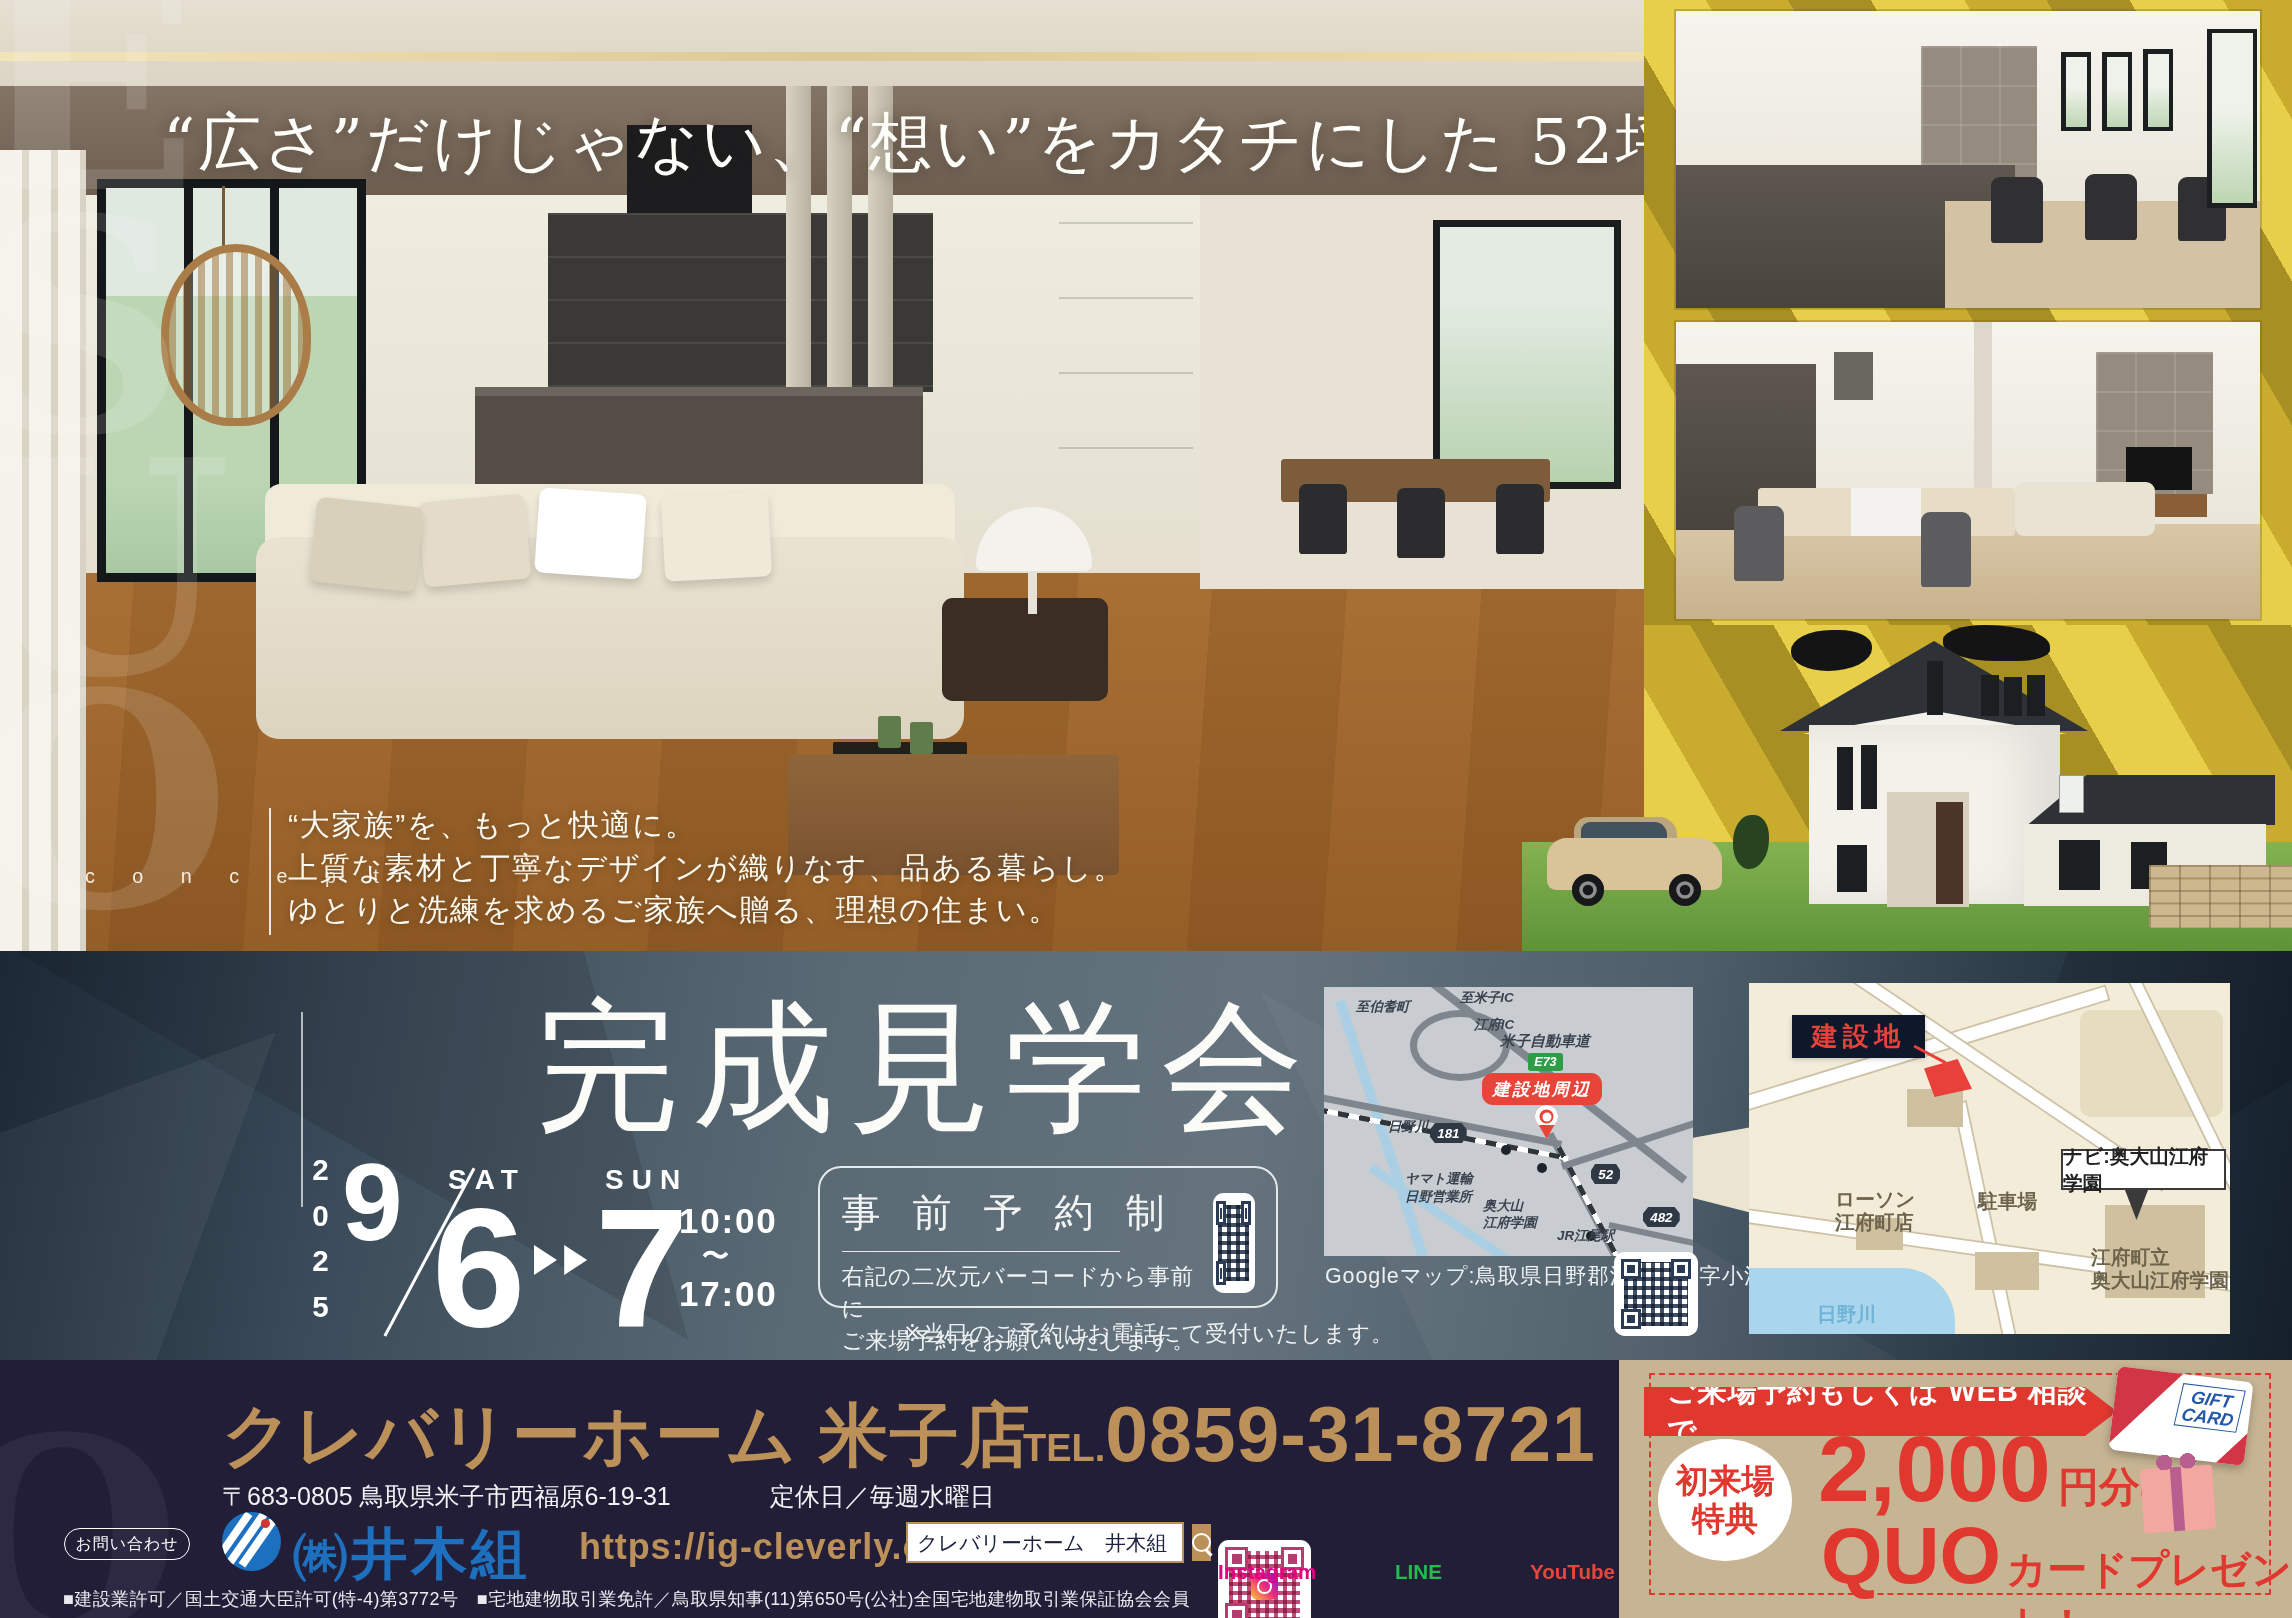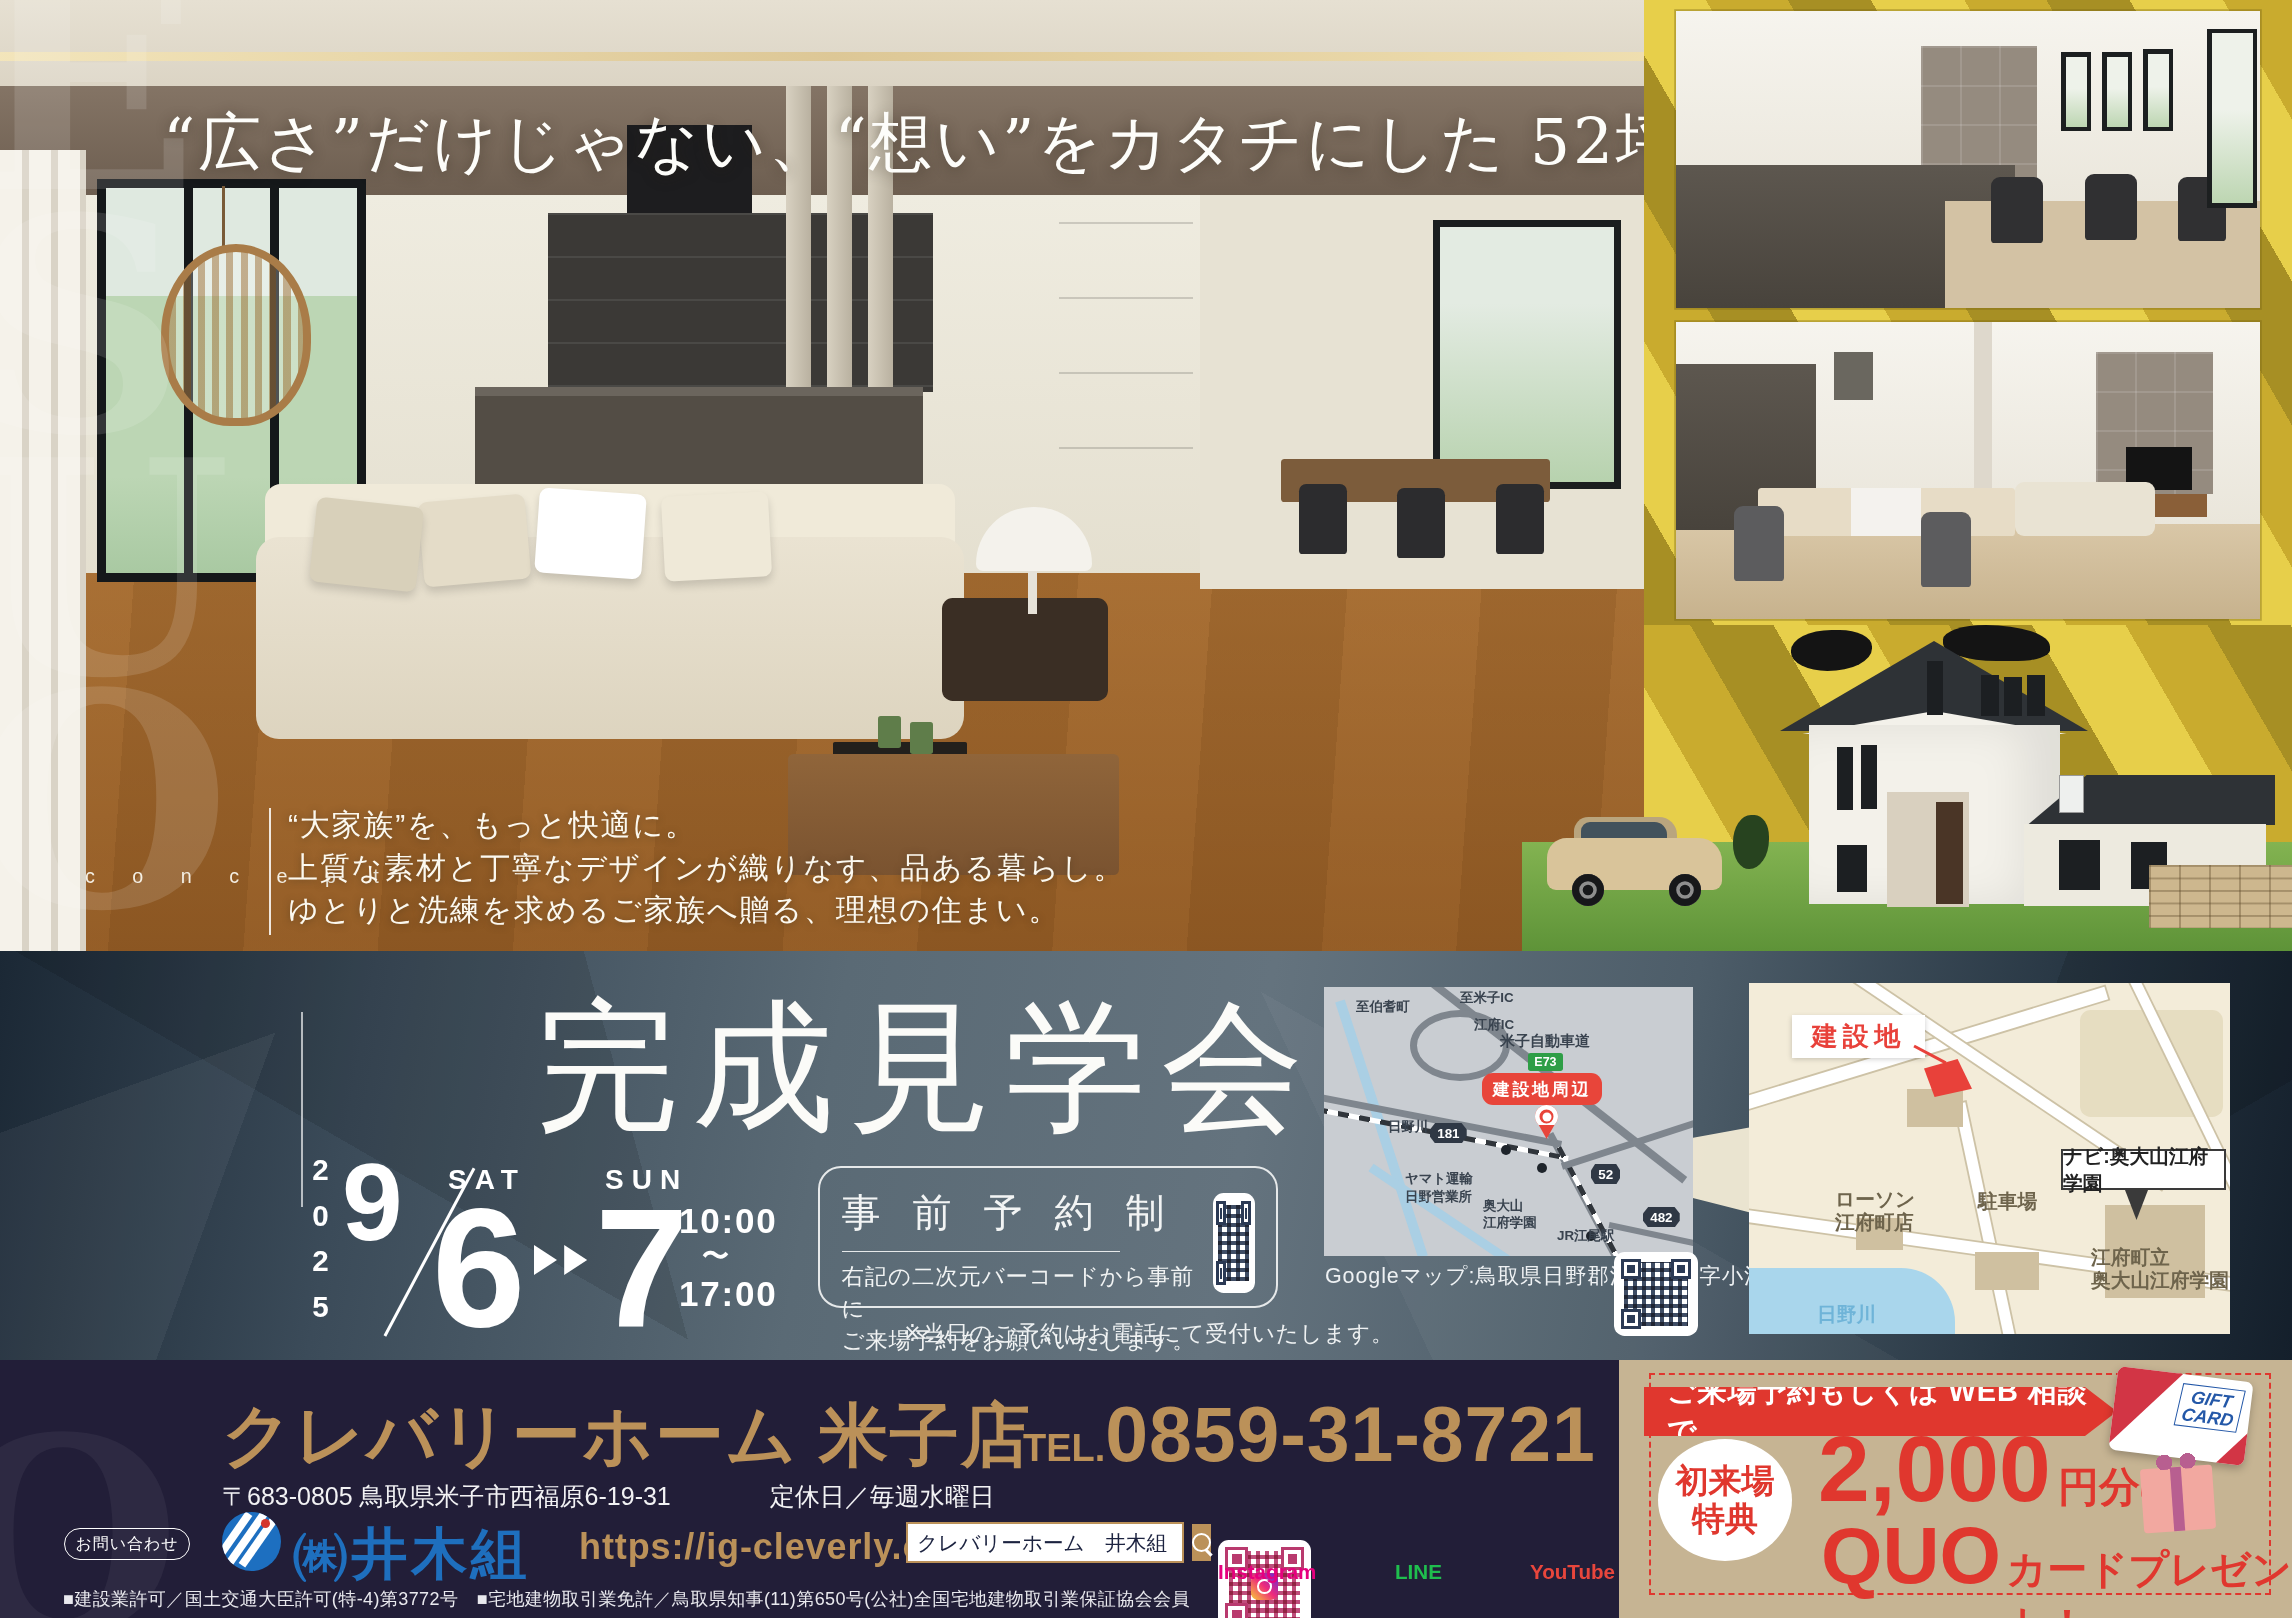--- a/index.html
+++ b/index.html
@@ -115,41 +115,41 @@
   .qr{background:#fff;border-radius:10.7px;position:relative;}
   .qr .mods{position:absolute;inset:12%;
     background-image:repeating-linear-gradient(0deg,var(--qc,#2b3a55) 0 4.5px,transparent 4.5px 9px),
                      repeating-linear-gradient(90deg,var(--qc,#2b3a55) 0 4.5px,transparent 4.5px 9px);
     background-blend-mode:multiply;opacity:.9;}
   .qr .eye{position:absolute;width:24%;height:24%;border:3.6px solid var(--qc,#2b3a55);background:#fff;box-sizing:border-box;}
   .qr .eye::after{content:"";position:absolute;inset:20%;background:var(--qc,#2b3a55);}
   .eye.tl{left:8%;top:8%;} .eye.tr{right:8%;top:8%;} .eye.bl{left:8%;bottom:8%;}
 
   
-  #mapL{left:1324px;top:987px;width:369px;height:269px;background:#c9cdd2;overflow:hidden;}
+  #mapL{left:1324px;top:987px;width:369px;height:269px;background:#c9cdd2;overflow:hidden;font-style:italic;}
   .road{position:absolute;background:#7f868e;transform-origin:left center;}
   .river{position:absolute;background:#aacfe4;transform-origin:left center;}
   .rail{position:absolute;height:4.5px;background:repeating-linear-gradient(90deg,#30353b 0 10.7px,#fff 10.7px 21.5px);transform-origin:left center;}
   .mlbl{position:absolute;color:#39434f;font-size:13.4px;font-weight:700;white-space:nowrap;}
   .shield{position:absolute;background:#2f3845;color:#fff;font-size:13.4px;font-weight:700;padding:2.7px 7.2px;
     clip-path:polygon(0 32%,14% 0,86% 0,100% 32%,100% 68%,86% 100%,14% 100%,0 68%);}
   #e73{position:absolute;background:#2e9e46;color:#fff;font-size:12.5px;font-weight:700;padding:1.8px 6.3px;border-radius:2.7px;}
   #site-badge{position:absolute;background:#e8453a;color:#fff;font-size:17px;font-weight:700;letter-spacing:2.7px;padding:4.5px 10.7px;border-radius:11px;}
   .pin{position:absolute;width:23px;height:23px;background:#e8453a;border-radius:50%;box-shadow:0 0 0 4.5px #fff inset;}
   .pin::before{content:"";position:absolute;left:50%;top:50%;width:9px;height:9px;background:#fff;border-radius:50%;transform:translate(-50%,-50%);}
   .pin::after{content:"";position:absolute;left:3.6px;top:19.7px;width:16px;height:14.3px;background:#e8453a;clip-path:polygon(0 0,100% 0,50% 100%);}
   .dot{position:absolute;width:9.9px;height:9.9px;background:#1e242b;border-radius:50%;}
   #wedge{left:1555px;top:1127px;width:197px;height:86px;background:#f3ecd6;clip-path:polygon(0 42%,100% 0,100% 100%);opacity:.95;}
   #map-caption{left:1325px;top:1261px;color:#eef1f3;font-size:21.5px;letter-spacing:0.9px;}
   #mapR{left:1749px;top:983px;width:481px;height:351px;background:#f3ecd9;overflow:hidden;}
   .rroad{position:absolute;background:#fff;box-shadow:0 0 0 1.8px #cdc2a6;transform-origin:left center;}
   .bld{position:absolute;background:#cfc0a0;}
   .rlbl{position:absolute;color:#6e644c;font-size:19.7px;font-weight:700;white-space:nowrap;line-height:1.25;}
   #siteR{position:absolute;left:175px;top:76px;width:48px;height:38px;background:#e8413a;clip-path:polygon(0 25%,70% 0,100% 78%,22% 100%);}
-  #siteR-label{position:absolute;left:43px;top:32px;width:133px;height:43px;background:#ffffff;color:#e8413a;
+  #siteR-label{position:absolute;left:43px;top:32px;width:133px;height:43px;background:#0f172a;color:#e8413a;
     font-size:26px;font-weight:700;letter-spacing:5.4px;display:flex;align-items:center;justify-content:center;box-shadow:0 1.8px 5.4px rgba(0,0,0,.2);}
   #navi-box{position:absolute;left:312px;top:166px;width:165px;height:41px;background:#fff;border:2.7px solid #3a3a3a;
     color:#222;font-size:19.7px;font-weight:700;display:flex;align-items:center;justify-content:center;box-sizing:border-box;}
   #navi-ptr{position:absolute;left:376px;top:207px;width:23px;height:30px;background:#3a3a3a;clip-path:polygon(0 0,100% 0,50% 100%);}
   .water{position:absolute;left:-18px;top:285px;width:224px;height:81px;background:#a9d6ec;border-radius:0 54px 0 0;}
 
   
   #footer{left:0;top:1360px;width:2293px;height:258px;background:#221e38;}
   #logo{left:64px;top:1381px;width:124px;height:120px;background:linear-gradient(140deg,#d4b87c,#93713e);
     display:flex;flex-direction:column;align-items:center;justify-content:center;color:#fff;}

